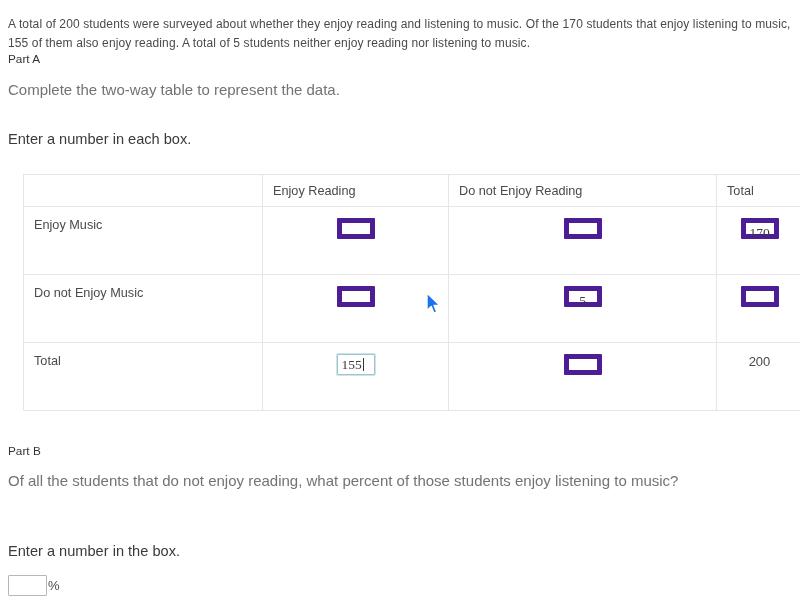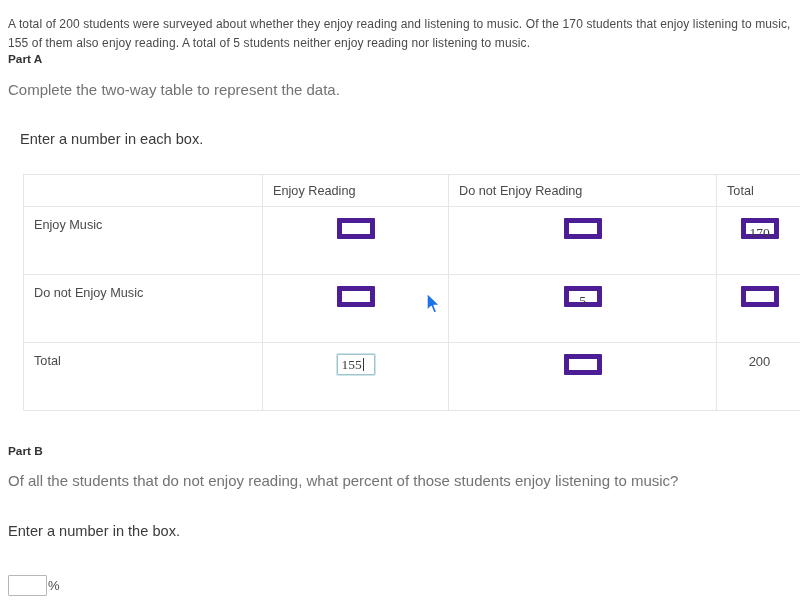--- a/index.html
+++ b/index.html
@@ -34,21 +34,21 @@
     line-height: 19px;
     color: #4a4a4a;
     letter-spacing: 0.01em;
   }
 
   
   .part-heading {
     position: absolute;
     left: 8px;
     font-size: 11.8px;
-    font-weight: bold;
+    font-weight: normal;
     color: #333333;
   }
   #part-a-heading { top: 52px; }
   #part-b-heading { top: 444px; }
 
   .instruction {
     position: absolute;
     left: 8px;
     font-size: 15px;
     color: #737373;
@@ -56,22 +56,22 @@
   }
   #part-a-instruction { top: 81px; }
   #part-b-instruction { top: 472px; text-align: center; }
 
   .enter-prompt {
     position: absolute;
     left: 8px;
     font-size: 14.6px;
     color: #3a3a3a;
   }
-  #enter-each-box { top: 131px; margin-left: 12px; }
-  #enter-the-box { top: 523px; }
+  #enter-each-box { top: 131px; }
+  #enter-the-box { top: 543px; }
 
   
   .twoway-table {
     position: absolute;
     left: 23px;
     top: 174px;
     width: 665px;
     border-collapse: collapse;
     table-layout: fixed;
     background: #ffffff;

